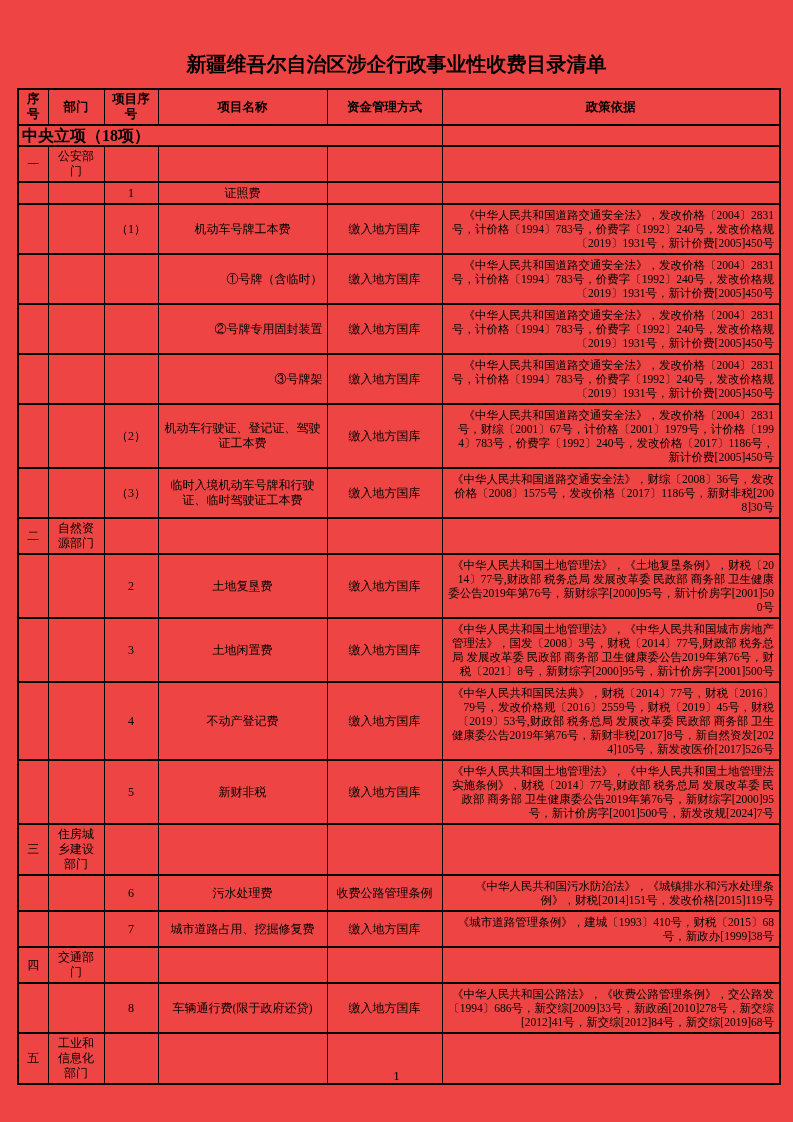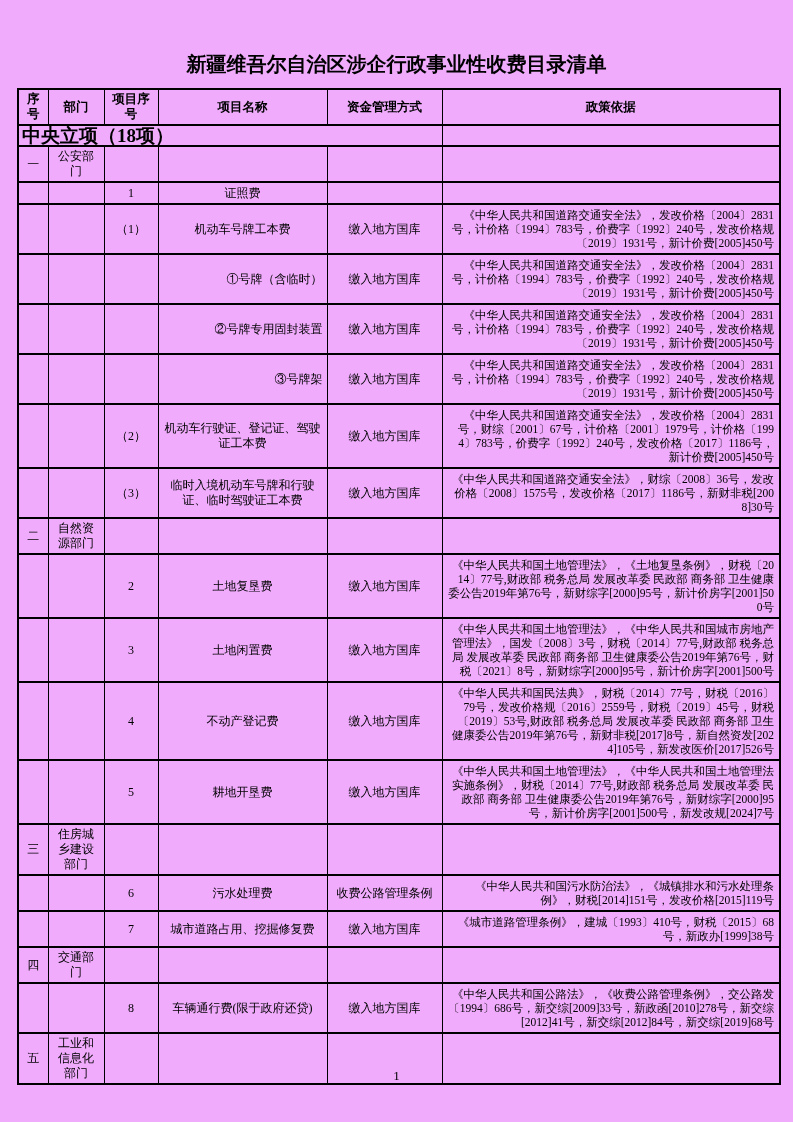--- a/index.html
+++ b/index.html
@@ -1,21 +1,21 @@
 <!DOCTYPE html>
 <html><head>
 <meta charset="utf-8">
 <style>
   * { margin:0; padding:0; box-sizing:border-box; }
   html,body { background:#888; }
   .page {
     position:relative;
     width:793px; height:1122px;
     margin:0 auto;
-    background:#f0abfc;
+    background:#ef4444;
     font-family:"Liberation Serif","DejaVu Serif",serif;
     color:#000;
     overflow:hidden;
   }
   .doc-title {
     padding-top:50px;
     text-align:center;
     font-weight:bold;
     font-size:20px;
     line-height:29px;
@@ -50,21 +50,21 @@
   .fee-table td.name-cell.center { text-align:right; }
   .fee-table td.policy-cell {
     text-align:right;
     font-size:11.5px;
     line-height:14px;
     padding:3px 5px;
   }
   .fee-table tr.section-row td {
     text-align:left;
     font-weight:bold;
-    font-size:19px;
+    font-size:16px;
     padding-left:3px;
     height:21px;
   }
   .page-num {
     position:absolute;
     top:1068px;
     left:0; right:0;
     text-align:center;
     font-size:13px;
   }
@@ -196,21 +196,21 @@
           <td></td>
           <td>4</td>
           <td class="name-cell">不动产登记费</td>
           <td>缴入地方国库</td>
           <td class="policy-cell">《中华人民共和国民法典》，财税〔2014〕77号，财税〔2016〕79号，发改价格规〔2016〕2559号，财税〔2019〕45号，财税〔2019〕53号,财政部 税务总局 发展改革委 民政部 商务部 卫生健康委公告2019年第76号，新财非税[2017]8号，新自然资发[2024]105号，新发改医价[2017]526号</td>
         </tr>
         <tr>
           <td></td>
           <td></td>
           <td>5</td>
-          <td class="name-cell">耕地开垦费</td>
+          <td class="name-cell">新财非税</td>
           <td>缴入地方国库</td>
           <td class="policy-cell">《中华人民共和国土地管理法》，《中华人民共和国土地管理法实施条例》，财税〔2014〕77号,财政部 税务总局 发展改革委 民政部 商务部 卫生健康委公告2019年第76号，新财综字[2000]95号，新计价房字[2001]500号，新发改规[2024]7号</td>
         </tr>
         <tr>
           <td>三</td>
           <td>住房城乡建设部门</td>
           <td></td>
           <td class="name-cell"></td>
           <td></td>
           <td class="policy-cell"></td>

